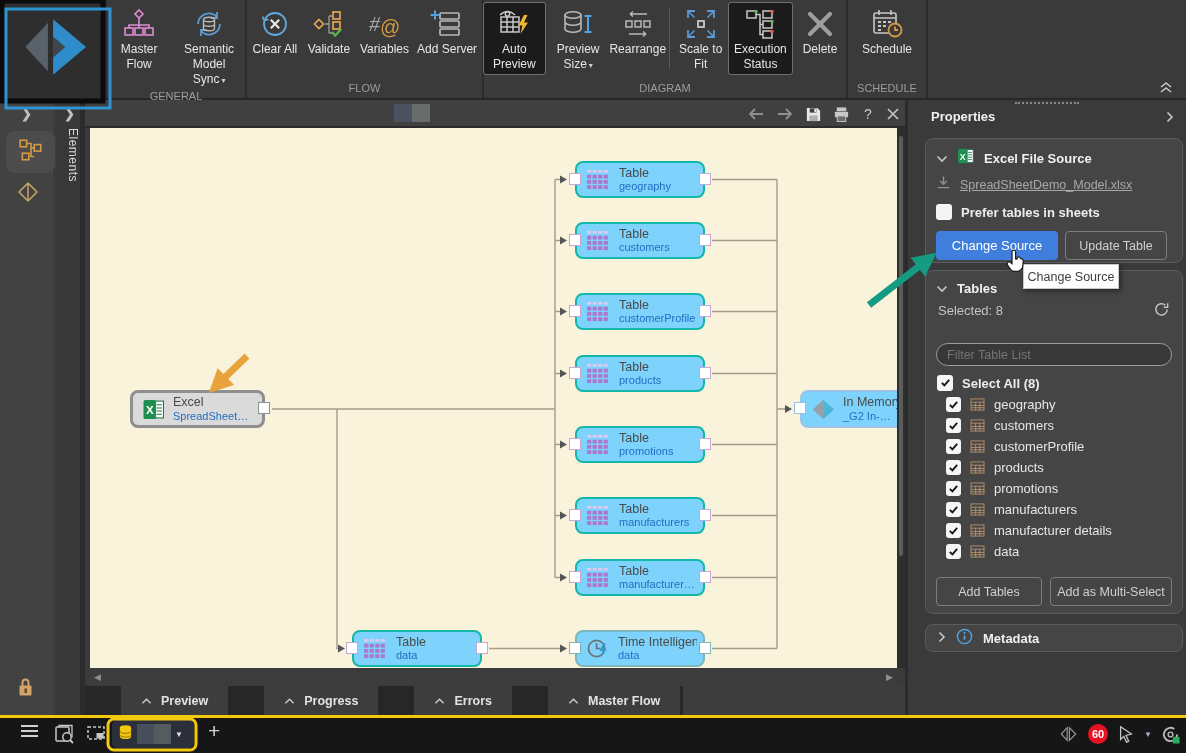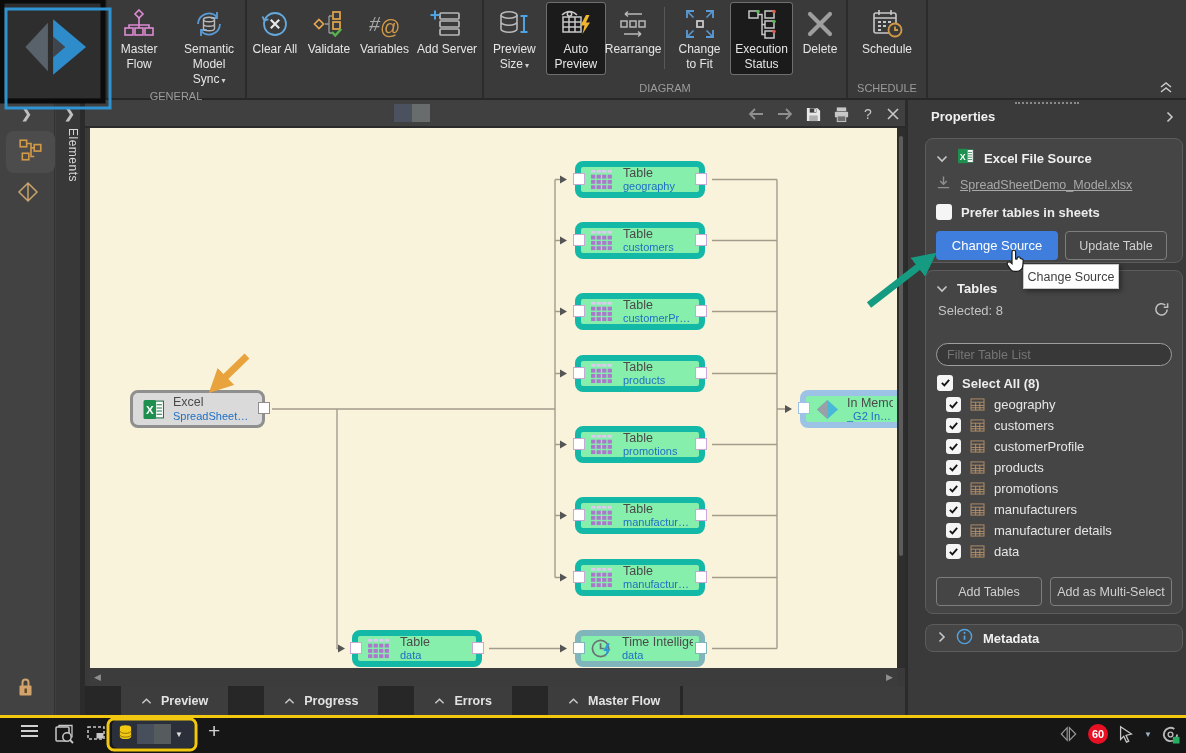--- a/index.html
+++ b/index.html
@@ -41,21 +41,21 @@
   .ch-redacted{position:absolute;left:309px;top:4px;width:36px;height:18px;display:flex;}
   .ch-redacted i{display:block;width:18px;height:18px;}
   .ch-redacted i:first-child{background:#4C5160;}
   .ch-redacted i:last-child{background:#696C6C;}
   .ch-icons{position:absolute;right:8px;top:0;height:28px;display:flex;align-items:center;gap:11px;}
   .ch-icons .chi{display:flex;align-items:center;cursor:pointer;}
 
   
   .canvas{position:absolute;left:90px;top:128px;width:807px;height:540px;overflow:hidden;}
   .canvas svg.wires{position:absolute;left:0;top:0;}
-  .node{position:absolute;background:#86efac;border:6px solid #14b8a6;border-radius:8px;
+  .node{position:absolute;background:#7dd3fc;border:2px solid #14b8a6;border-radius:8px;
         display:flex;align-items:center;padding:0 6px 0 9px;cursor:pointer;}
   .node .nicon{margin-right:7px;display:flex;flex:none;}
   .ntext{display:flex;flex-direction:column;overflow:hidden;}
   .ntitle{font-size:12.5px;color:#4A4A4A;line-height:1.15;white-space:nowrap;}
   .nsub{font-size:11px;color:#1F6FC4;line-height:1.15;white-space:nowrap;overflow:hidden;text-overflow:ellipsis;max-width:92px;}
   .node-excel{background:#DADADA;border:3px solid #8F8F8F;}
   .node-in-memory{border-color:#9CC3E5;}
   .node-time-intelligence{border-color:#7FB5BB;}
   .port{position:absolute;width:12px;height:12px;background:#fff;border:1.5px solid #C9A7D8;top:50%;margin-top:-7px;cursor:pointer;}
   .port.left{left:-8px;} .port.right{right:-8px;}
@@ -218,52 +218,53 @@
                     <rect x="10" y="6" width="19" height="6" rx="1"></rect>
                     <rect x="10" y="14" width="19" height="6" rx="1"></rect>
                     <rect x="10" y="22" width="19" height="6" rx="1"></rect>
                   </g>
                   <path d="M5 3.5 v9 M.5 8 h9" stroke="#4FA3E0" stroke-width="2"></path>
                 </svg>
               </span>
               <span class="rlabel">Add Server</span>
             </div>
           </div>
+          <div class="rgrouplabel">FLOW</div>
         </div>
         <div class="rgroup" style="width: 364px;">
           <div class="rrow">
-            <div class="rbtn">
-              <span class="ricon">
-                <svg width="34" height="34" viewBox="0 0 34 34">
-                  <g stroke="#B8B8B8" fill="none" stroke-width="1.6">
-                    <ellipse cx="12" cy="8" rx="8" ry="3.2"></ellipse>
-                    <path d="M4 8 v14 a8 3.2 0 0 0 16 0 V8 M4 15 a8 3.2 0 0 0 16 0"></path>
-                  </g>
-                  <path d="M27 9 v16 M23.5 9 h7 M23.5 25 h7" stroke="#4FA3E0" stroke-width="2"></path>
-                </svg>
-              </span>
-              <span class="rlabel">Preview Size<span class="caret">▾</span></span>
-            </div>
             <div class="rbtn active">
               <span class="ricon">
                 <svg width="34" height="34" viewBox="0 0 34 34">
                   <g stroke="#C8C8C8" fill="none" stroke-width="1.5">
                     <rect x="4" y="10" width="18" height="15"></rect>
                     <path d="M4 15 h18 M4 20 h18 M10 10 v15 M16 10 v15"></path>
                     <path d="M3 8 q7.5 -7 15 0"></path>
                     <circle cx="10.5" cy="7" r="2.2"></circle>
                   </g>
                   <path d="M27 8 l-5.5 10.5 h4 l-2 8.5 7.5 -11.5 h-4 l3.5 -7.5 z" fill="#F0B62E"></path>
                 </svg>
               </span>
               <span class="rlabel">Auto Preview</span>
             </div>
             <div class="rbtn">
               <span class="ricon">
                 <svg width="34" height="34" viewBox="0 0 34 34">
+                  <g stroke="#B8B8B8" fill="none" stroke-width="1.6">
+                    <ellipse cx="12" cy="8" rx="8" ry="3.2"></ellipse>
+                    <path d="M4 8 v14 a8 3.2 0 0 0 16 0 V8 M4 15 a8 3.2 0 0 0 16 0"></path>
+                  </g>
+                  <path d="M27 9 v16 M23.5 9 h7 M23.5 25 h7" stroke="#4FA3E0" stroke-width="2"></path>
+                </svg>
+              </span>
+              <span class="rlabel">Preview Size<span class="caret">▾</span></span>
+            </div>
+            <div class="rbtn">
+              <span class="ricon">
+                <svg width="34" height="34" viewBox="0 0 34 34">
                   <g stroke="#B8B8B8" fill="none" stroke-width="1.5">
                     <path d="M9 7 h17 M9 7 l3 -2.5 M9 7 l3 2.5"></path>
                     <rect x="5" y="14" width="6" height="6"></rect>
                     <rect x="14" y="14" width="6" height="6"></rect>
                     <rect x="23" y="14" width="6" height="6"></rect>
                     <path d="M25 27 h-17 M25 27 l-3 -2.5 M25 27 l-3 2.5"></path>
                   </g>
                 </svg>
               </span>
               <span class="rlabel">Rearrange</span>
@@ -272,21 +273,21 @@
             <div class="rbtn">
               <span class="ricon">
                 <svg width="34" height="34" viewBox="0 0 34 34">
                   <g stroke="#5B9BD5" fill="none" stroke-width="1.8">
                     <path d="M4 11 V4 h7 M23 4 h7 v7 M30 23 v7 h-7 M11 30 H4 v-7"></path>
                     <path d="M4.5 4.5 l6 6 M29.5 4.5 l-6 6 M29.5 29.5 l-6 -6 M4.5 29.5 l6 -6" stroke-width="1.5"></path>
                     <rect x="14" y="14" width="6" height="6" stroke="#C8C8C8"></rect>
                   </g>
                 </svg>
               </span>
-              <span class="rlabel">Change to Fit</span>
+              <span class="rlabel">Scale to Fit</span>
             </div>
             <div class="rbtn active">
               <span class="ricon">
                 <svg width="34" height="34" viewBox="0 0 34 34">
                   <g stroke="#C8C8C8" fill="none" stroke-width="1.5">
                     <rect x="4" y="4" width="9" height="7"></rect>
                     <rect x="20" y="4" width="9" height="7"></rect>
                     <rect x="20" y="14" width="9" height="7"></rect>
                     <rect x="20" y="24" width="9" height="7"></rect>
                     <path d="M13 7.5 h4 v20 h3 M17 17.5 h3 M17 27.5 h3"></path>

